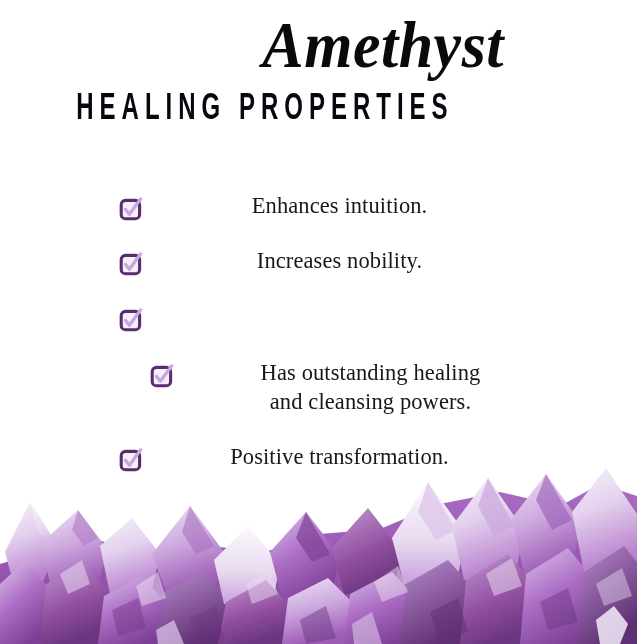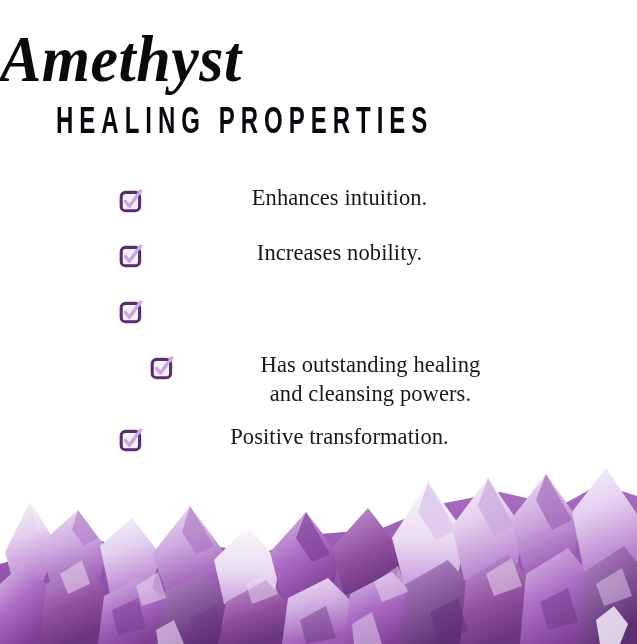--- a/index.html
+++ b/index.html
@@ -19,22 +19,22 @@
     background: #ffffff;
     overflow: hidden;
   }
 
   
   .header {
     position: absolute;
     top: 0;
     left: 0;
     width: 504px;
-    text-align: left;
-    padding-top: 30px;
+    text-align: right;
+    padding-top: 16px;
   }
 
   .title-script {
     font-family: "Liberation Serif", "DejaVu Serif", serif;
     font-style: italic;
     font-weight: bold;
     font-size: 62px;
     line-height: 1.0;
     color: #0a0a0a;
     letter-spacing: 0.5px;
@@ -66,21 +66,21 @@
 
   .list-item {
     position: absolute;
     left: 0;
     width: 637px;
     display: block;
   }
 
   .row-inner {
     position: relative;
-    margin: 0 auto;
+    margin: 8px auto;
     width: 400px;
     text-align: center;
   }
 
   .checkbox {
     position: absolute;
     left: 0;
     top: 6px;
     width: 24px;
     height: 24px;
@@ -166,21 +166,21 @@
           <svg viewBox="0 0 24 24" width="24" height="24" aria-hidden="true">
             <rect x="2.2" y="3.4" width="18.4" height="18.4" rx="4.4" ry="4.4" fill="#f4eff8" stroke="#5b2d70" stroke-width="3.1"></rect>
             <path d="M6.6 12.4 L10.4 17.2 L21.6 1.9" fill="none" stroke="#c5a8dc" stroke-width="3.3" stroke-linecap="round" stroke-linejoin="round"></path>
           </svg>
         </span>
         <span class="item-text">Has outstanding healing
 and cleansing powers.</span>
       </div>
     </div>
 
-    <div class="list-item" style="top:239px;">
+    <div class="list-item" style="top:251px;">
       <div class="row-inner">
         <span class="checkbox">
           <svg viewBox="0 0 24 24" width="24" height="24" aria-hidden="true">
             <rect x="2.2" y="3.4" width="18.4" height="18.4" rx="4.4" ry="4.4" fill="#f4eff8" stroke="#5b2d70" stroke-width="3.1"></rect>
             <path d="M6.6 12.4 L10.4 17.2 L21.6 1.9" fill="none" stroke="#c5a8dc" stroke-width="3.3" stroke-linecap="round" stroke-linejoin="round"></path>
           </svg>
         </span>
         <span class="item-text">Positive transformation.</span>
       </div>
     </div>

